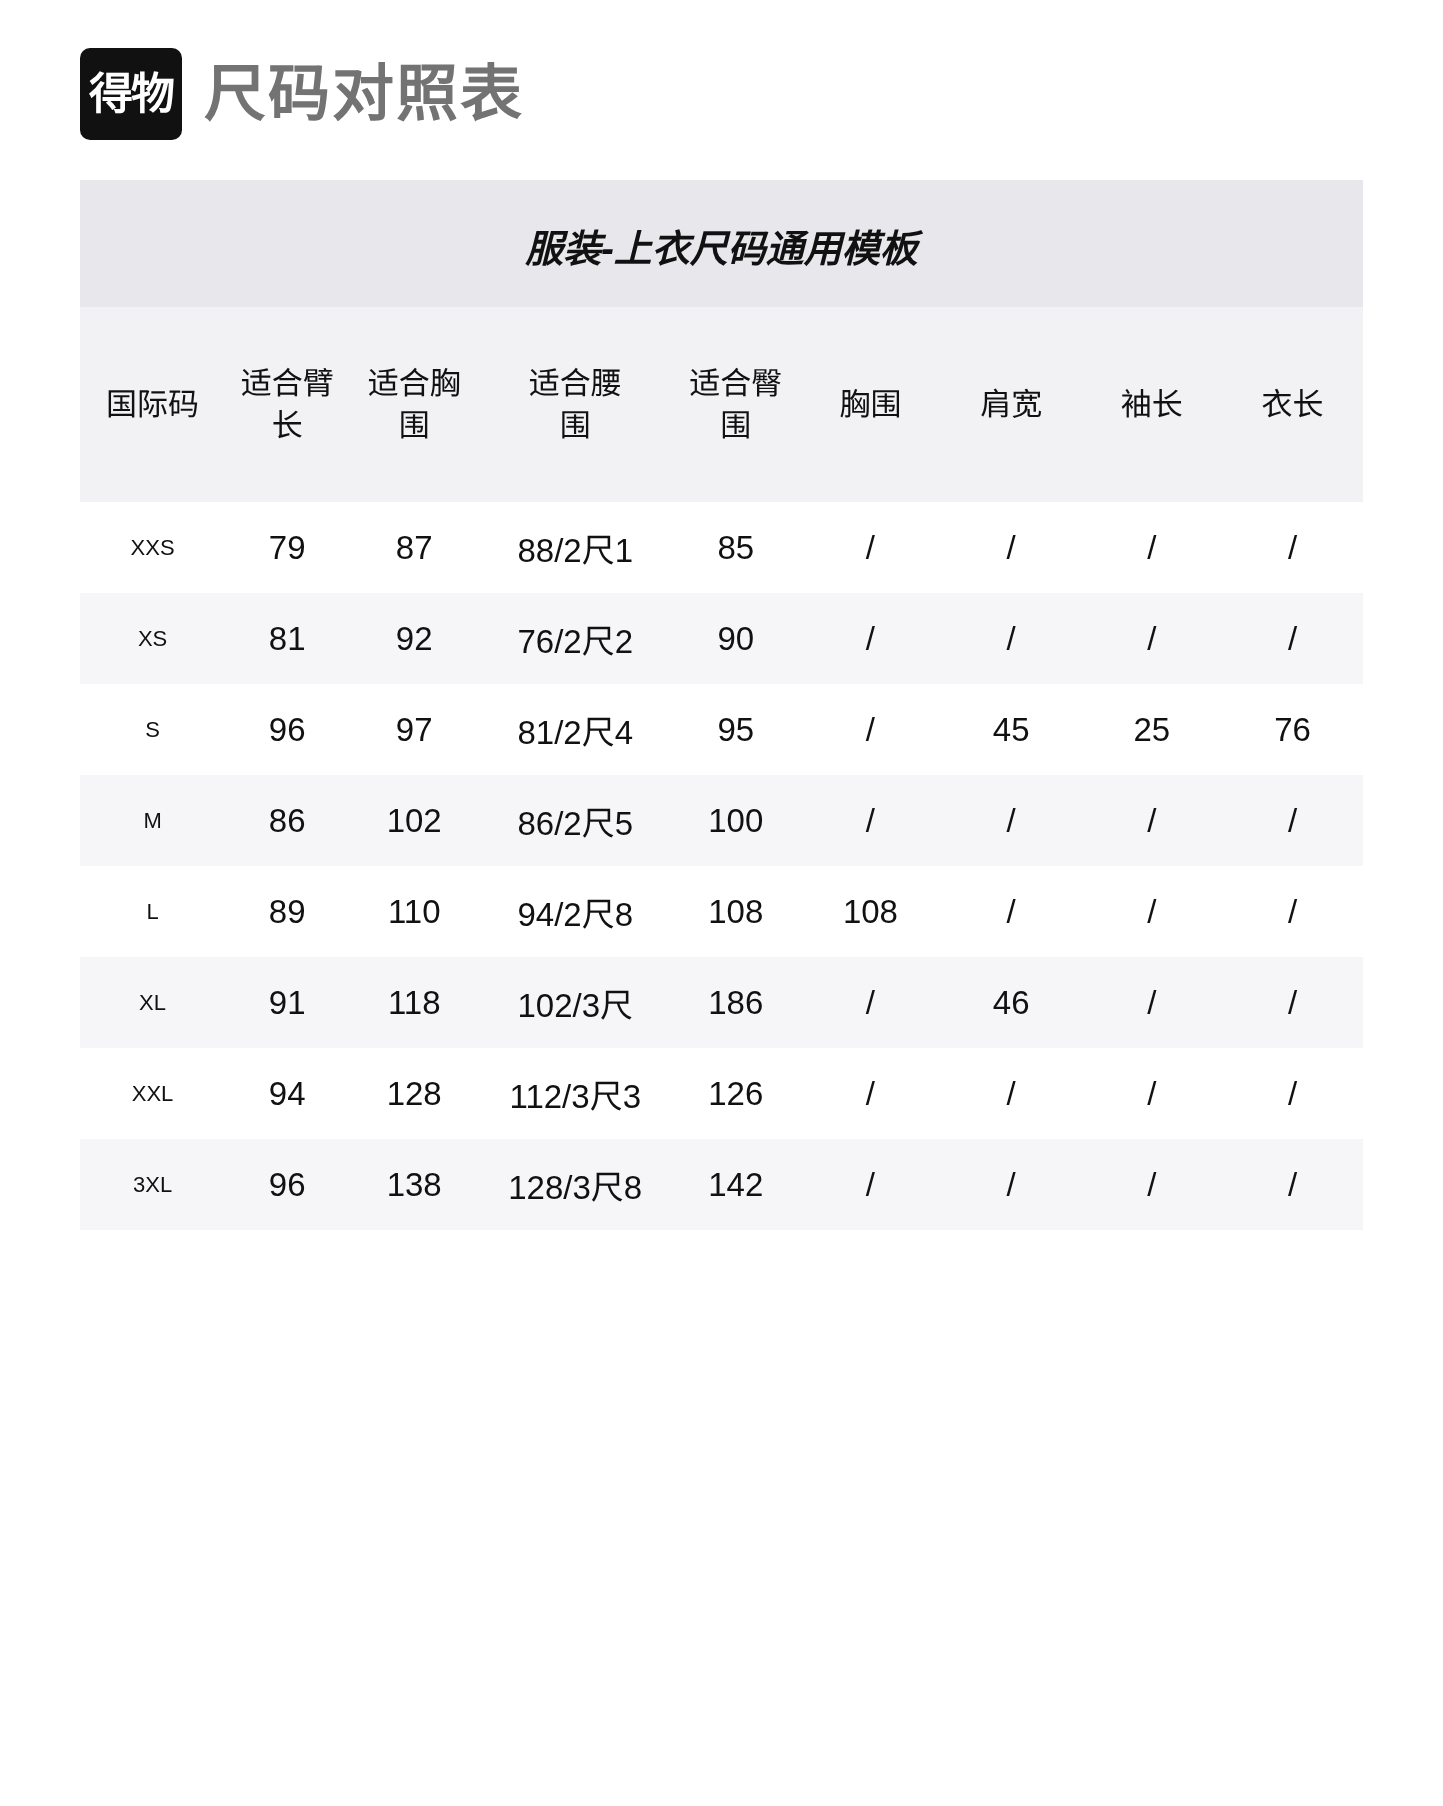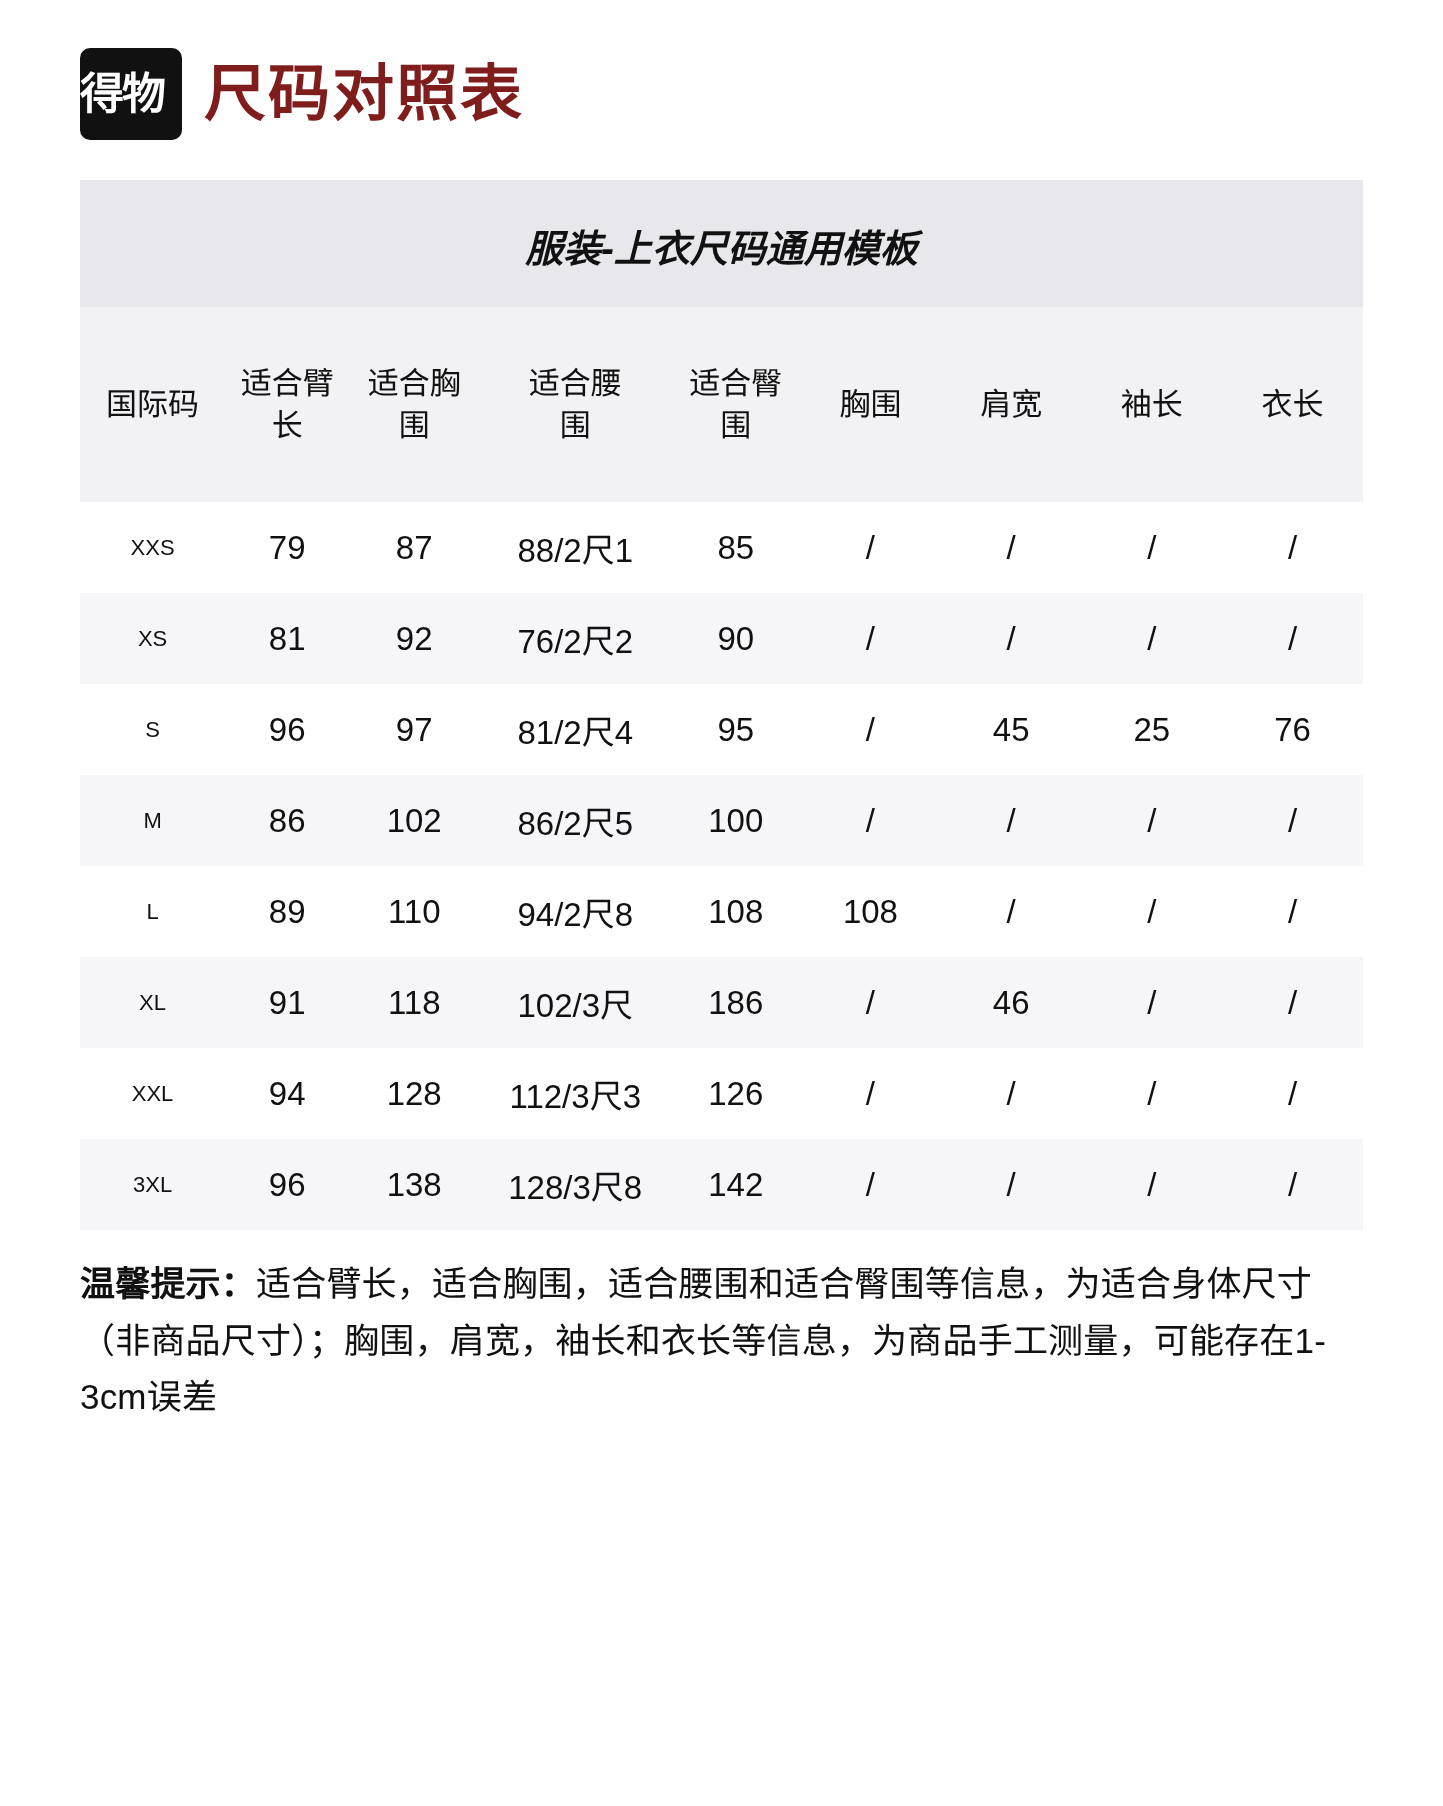--- a/index.html
+++ b/index.html
@@ -30,38 +30,38 @@
     padding-top: 8px;
     box-sizing: border-box;
   }
   .brand-badge {
     width: 102px;
     height: 92px;
     background: #111111;
     border-radius: 10px;
     display: flex;
     align-items: center;
-    justify-content: flex-start;
+    justify-content: center;
     flex: none;
   }
   .brand-badge span {
     color: #ffffff;
     font-size: 44px;
     font-weight: 700;
     letter-spacing: -2px;
     line-height: 1;
     font-family: "DejaVu Sans", "Liberation Sans", sans-serif;
   }
   .page-title {
     font-size: 62px;
     font-weight: 700;
     margin-left: 22px;
     line-height: 1;
     letter-spacing: 2px;
-    color: #7f1d1d;
+    color: #737373;
   }
   .logo-wrap {
     margin-left: auto;
     display: flex;
     flex-direction: column;
     align-items: center;
     justify-content: center;
     padding-right: 6px;
   }
   .logo-wrap svg { display: block; }
@@ -288,17 +288,14 @@
             <td>142</td>
             <td>/</td>
             <td>/</td>
             <td>/</td>
             <td>/</td>
           </tr>
         </tbody>
     </table>
   </div>
 
-  <div class="note">
-    <b>温馨提示：</b><span>适合臂长，适合胸围，适合腰围和适合臀围等信息，为适合身体尺寸（非商品尺寸）；胸围，肩宽，袖长和衣长等信息，为商品手工测量，可能存在1-3cm误差</span>
-  </div>
 
 </div>
 
 </body></html>

